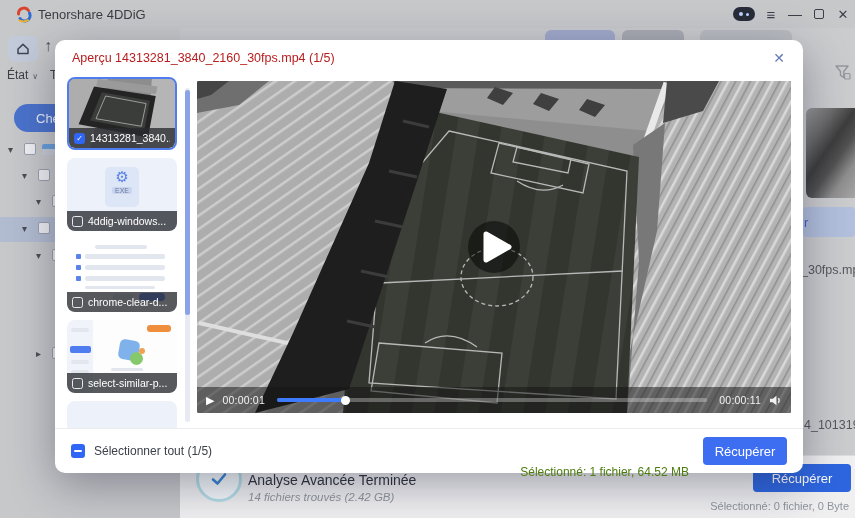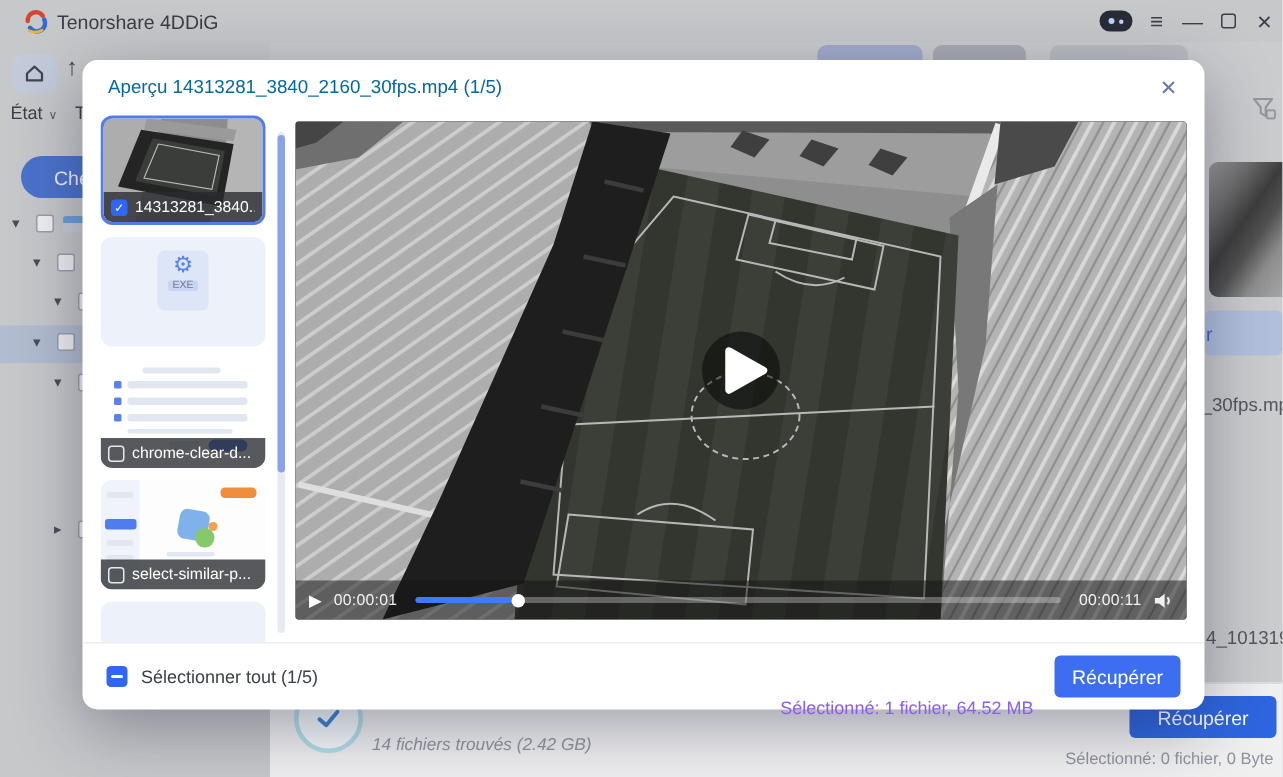--- a/index.html
+++ b/index.html
@@ -55,21 +55,21 @@
   .file2-partial { position:absolute; left:804px; top:418px; font-size:12.5px; color:#55585e; }
 
   .check-circle { position:absolute; left:196px; top:456px; width:46px; height:46px; border-radius:50%; background:#f6fbfd; border:3px solid #b5dfe8; display:flex; align-items:center; justify-content:center; }
   .status-title { position:absolute; left:248px; top:472px; font-size:14px; color:#2e323a; }
   .status-sub { position:absolute; left:248px; top:491px; font-size:11.5px; color:#90959d;font-style:italic; }
   .bg-recover { position:absolute; left:753px; top:464px; width:98px; height:28px; background:#2e66e0; border-radius:4px; color:#fff; font-size:13px; display:flex; align-items:center; justify-content:center; }
   .bg-selected { position:absolute; right:6px; top:500px; font-size:11px; color:#8f949c; }
 
   
   .modal { position:absolute; left:55px; top:40px; width:748px; height:433px; background:#fff; border-radius:10px; box-shadow:0 12px 45px rgba(25,30,55,.38); z-index:10; }
-  .modal-title { position:absolute; left:17px; top:11px; font-size:12.5px; color:#0369a1; }
+  .modal-title { position:absolute; left:17px; top:11px; font-size:12.5px; color:#b91c1c; }
   .modal-close { position:absolute; right:14px; top:8px; width:20px; height:20px; font-size:14px; color:#6679b4; display:flex; align-items:center; justify-content:center; }
 
   .thumb-col { position:absolute; left:12px; top:32px; width:122px; height:356px; overflow:hidden; }
   .thumb { position:absolute; left:0; width:110px; height:73px; border-radius:8px; overflow:hidden; background:#edf1f9; }
   .thumb.sel { border:2px solid #4f7df0; }
   .t1 { top:5px; } .t2 { top:86px; } .t3 { top:167px; } .t4 { top:248px; } .t5 { top:329px; }
   .thumb-label { position:absolute; left:0; bottom:0; width:100%; height:20px; background:rgba(40,42,48,.78); display:flex; align-items:center; gap:5px; padding:0 5px; border-radius:0 0 6px 6px; }
   .tl-cb { width:11px; height:11px; border:1.3px solid #e9e9ec; border-radius:2.5px; flex:none; color:#fff; font-size:8px; line-height:10px; text-align:center; }
   .tl-cb.checked { background:#2f66f5; border-color:#2f66f5; }
   .tl-text { color:#fff; font-size:10.5px; white-space:nowrap; overflow:hidden; }
@@ -93,21 +93,21 @@
   .time { color:#f2f2f2; font-size:10.5px; letter-spacing:.2px; }
   .track { flex:1; height:4px; background:rgba(255,255,255,.30); border-radius:2px; position:relative; margin:0 4px; }
   .fill { position:absolute; left:0; top:0; height:4px; background:#3e7bfa; border-radius:2px; }
   .knob { position:absolute; right:-4px; top:-2.5px; width:9px; height:9px; background:#fff; border-radius:50%; }
 
   .modal-footer { position:absolute; left:0; top:388px; width:748px; height:45px; border-top:1px solid #ebedf1; display:flex; align-items:center; padding:0 16px; }
   .sel-all-cb { width:14px; height:14px; background:#2f66f5; border-radius:3px; display:flex; align-items:center; justify-content:center; margin-right:9px; }
   .sel-all-cb .dash { width:8px; height:2px; background:#fff; border-radius:1px; }
   .sel-all-label { font-size:12px; color:#3c4049; }
   .spacer { flex:1; }
-  .sel-info { font-size:12px; color:#8b5cf6; margin-right:14px;margin-top:42px; }
+  .sel-info { font-size:12px; color:#4d7c0f; margin-right:14px;margin-top:42px; }
   .modal-recover { width:84px; height:28px; background:#3d6ef2; border-radius:4px; color:#fff; font-size:13px; display:flex; align-items:center; justify-content:center; }
 </style>
 </head>
 <body>
 
 <div id="app">
 
   <div class="bg-content"></div>
   <div class="bg-bottombar"></div>
 
@@ -185,20 +185,21 @@
   <div class="mini-thumb"></div>
   <div class="light-recover">r</div>
   <div class="file-partial">_30fps.mp</div>
   <div class="file2-partial">4_101319:</div>
 
   <div class="check-circle">
     <svg width="22" height="22" viewBox="0 0 22 22">
         <path d="M5,11.5 L9.5,15.5 L17,6.5" fill="none" stroke="#3a86d8" stroke-width="2.6" stroke-linecap="round" stroke-linejoin="round"></path>
       </svg>
   </div>
+  <div class="status-title">Analyse Avancée Terminée</div>
   <div class="status-sub">14 fichiers trouvés (2.42 GB)</div>
   <div class="bg-recover">Récupérer</div>
   <div class="bg-selected">Sélectionné: 0 fichier, 0 Byte</div>
 
   <div class="modal">
     <div class="modal-title">Aperçu 14313281_3840_2160_30fps.mp4 (1/5)</div>
     <div class="modal-close">✕</div>
 
     <div class="thumb-col">
 
@@ -215,20 +216,24 @@
         <div class="thumb-label">
           <span class="tl-cb checked">✓</span>
           <span class="tl-text">14313281_3840...</span>
         </div>
       </div>
 
       <div class="thumb t2">
         <div class="exe-file">
           <span class="exe-gear">⚙</span>
           <span class="exe-tag">EXE</span>
+        </div>
+        <div class="thumb-label">
+          <span class="tl-cb"></span>
+          <span class="tl-text">4ddig-windows...</span>
         </div>
       </div>
 
       <div class="thumb t3" style="background:#fff;">
         <div class="page-line" style="left:28px;top:6px;width:52px;height:4px;"></div>
         <div class="blue-sq" style="left:9px;top:15px;"></div>
         <div class="page-line" style="left:18px;top:15px;width:80px;height:5px;"></div>
         <div class="blue-sq" style="left:9px;top:26px;"></div>
         <div class="page-line" style="left:18px;top:26px;width:80px;height:5px;"></div>
         <div class="blue-sq" style="left:9px;top:37px;"></div>

